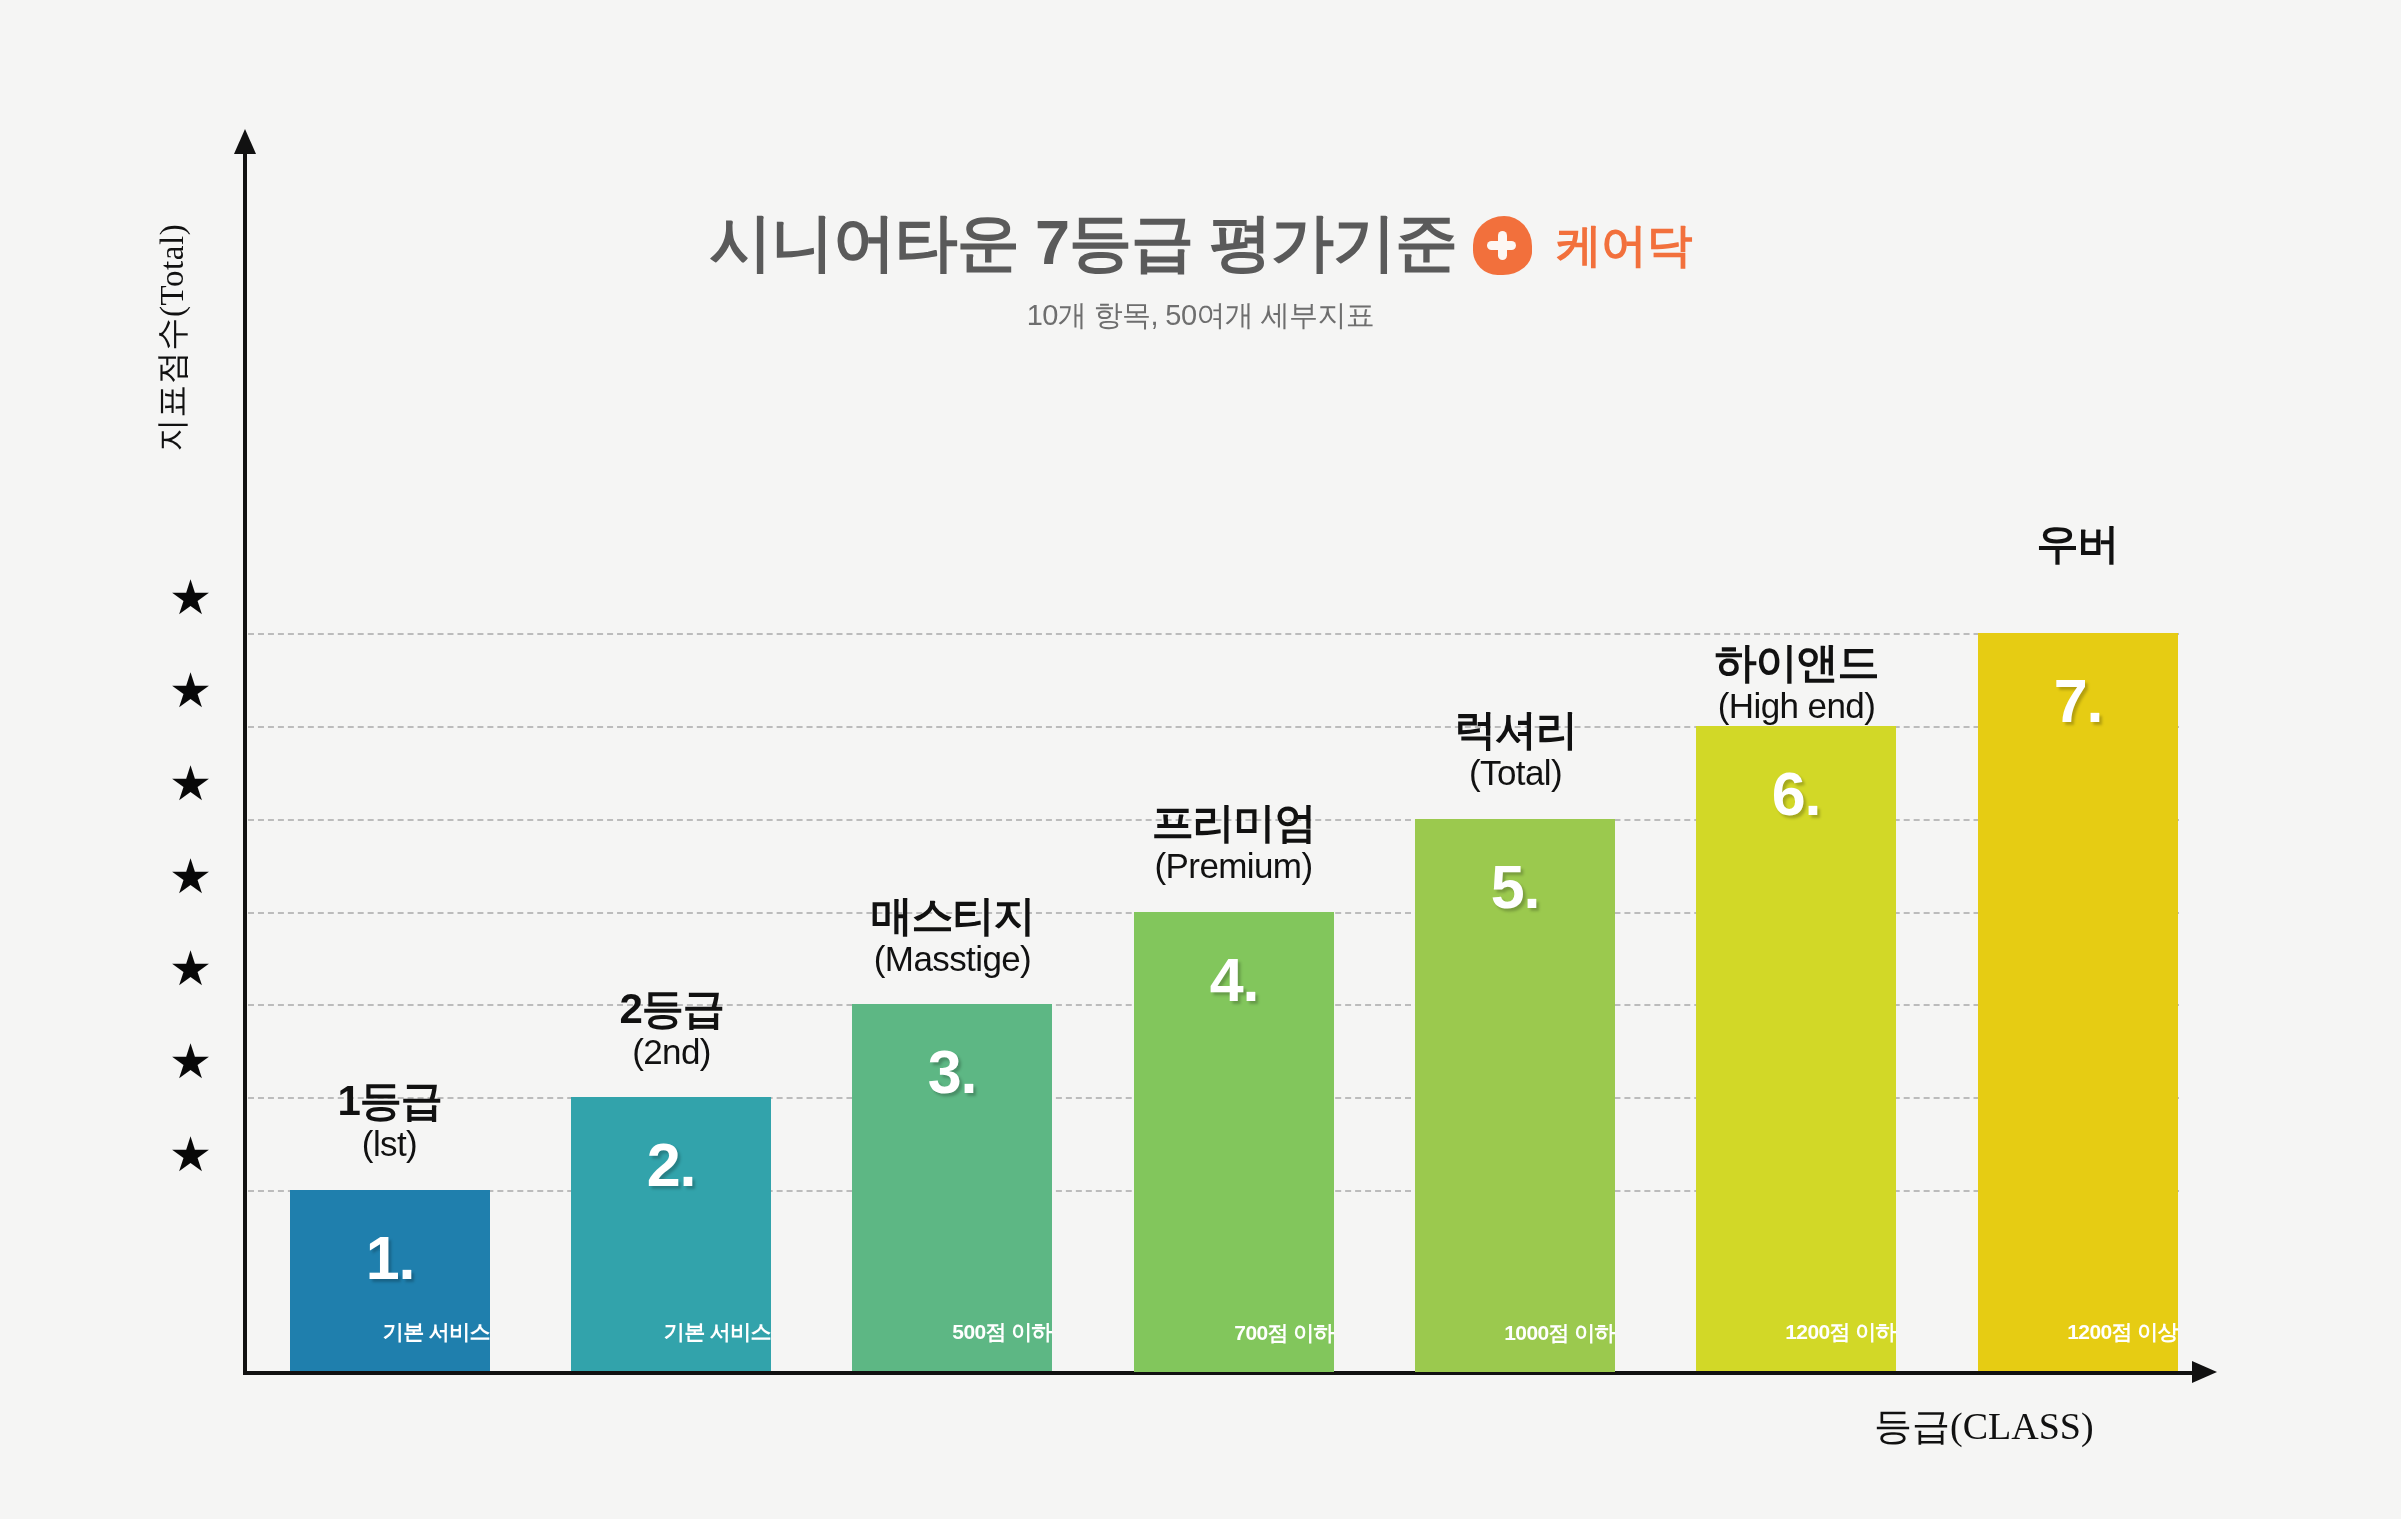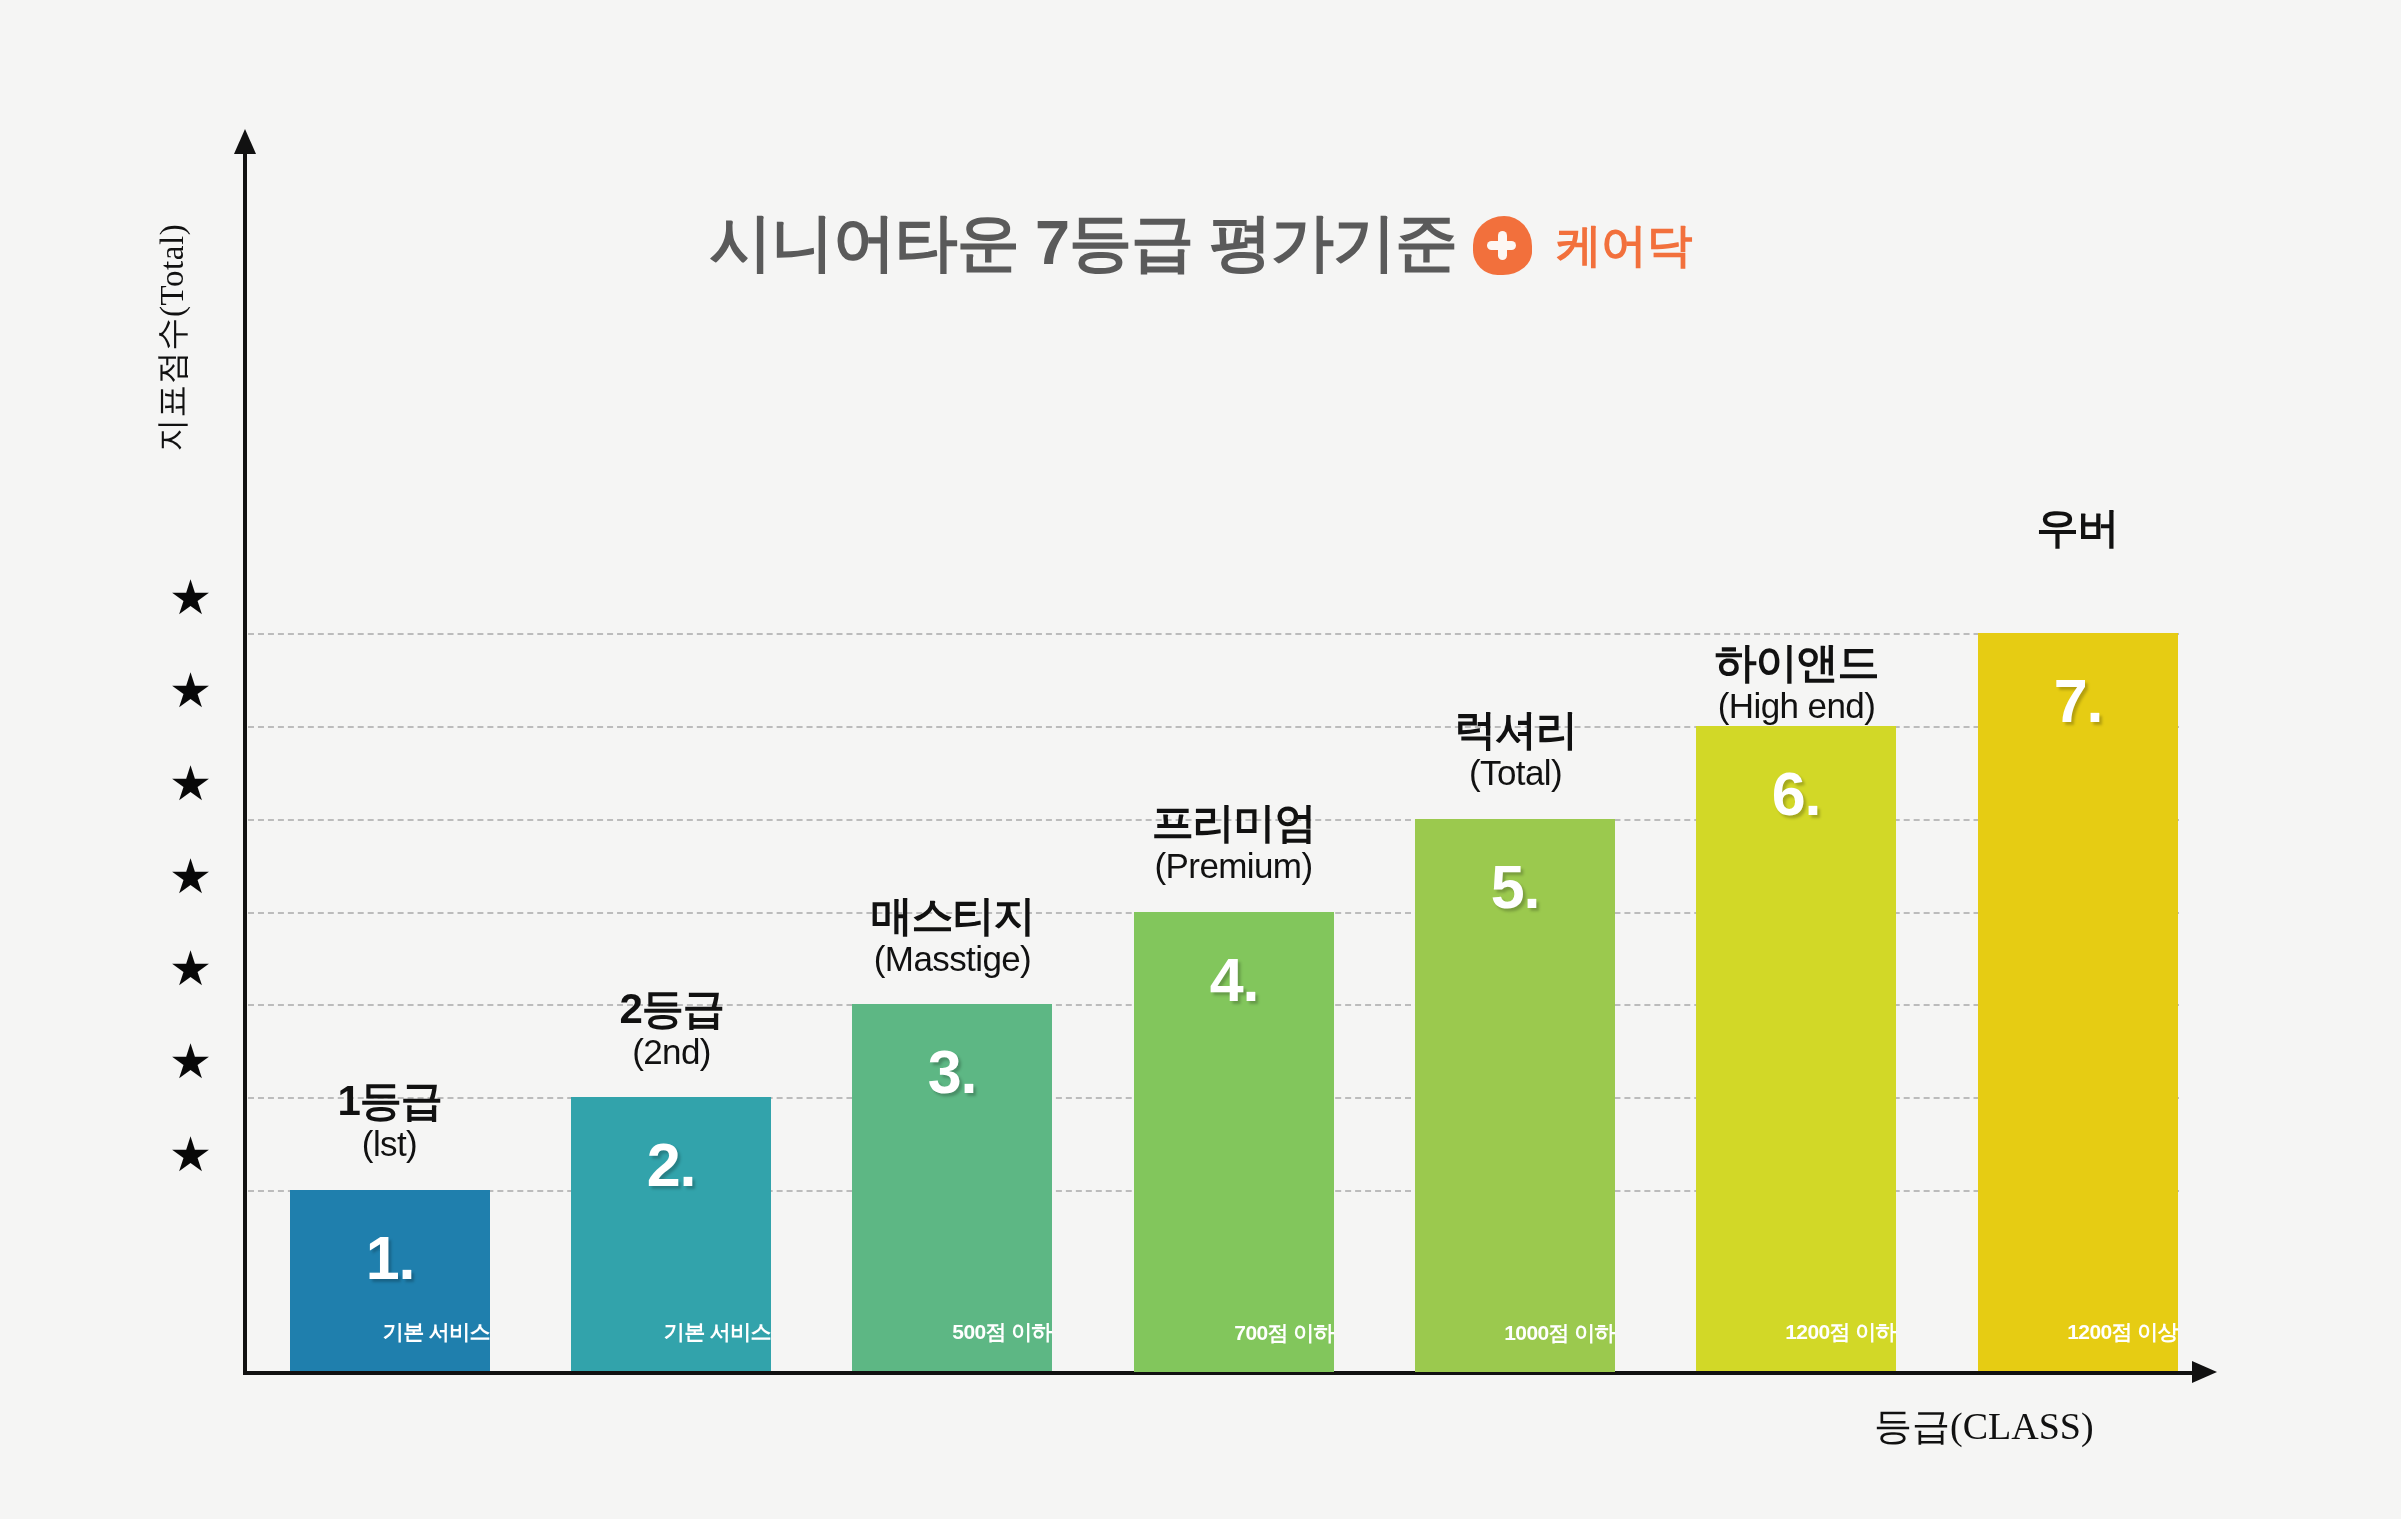--- a/index.html
+++ b/index.html
@@ -115,20 +115,21 @@
 <div class="stage">
 
   <div class="title-block">
     <div class="title-row">
       <div class="title-text">시니어타운 7등급 평가기준</div>
       <div class="logo">
         <div class="logo-mark"></div>
         <div class="logo-word">케어닥</div>
       </div>
     </div>
+    <div class="subtitle">10개 항목, 50여개 세부지표</div>
   </div>
 
   <div class="y-arrow"></div>
   <div class="y-axis"></div>
   <div class="x-axis"></div>
   <div class="x-arrow"></div>
   <div class="y-axis-label">지표점수(Total)</div>
   <div class="x-axis-label">등급(CLASS)</div>
 
   <div class="stars">
@@ -197,19 +198,19 @@
         <div class="cap-en">(Premium)</div>
       </div>
       <div class="bar-caption" style="left: 1331px; width: 369px; top: 706px;">
         <div class="cap-kr">럭셔리</div>
         <div class="cap-en">(Total)</div>
       </div>
       <div class="bar-caption" style="left: 1612px; width: 369px; top: 639px;">
         <div class="cap-kr">하이앤드</div>
         <div class="cap-en">(High end)</div>
       </div>
-      <div class="bar-caption" style="left: 1893px; width: 369px; top: 504px;">
+      <div class="bar-caption" style="left: 1893px; width: 369px; top: 520px;">
         <div class="cap-kr">우버</div>
       </div>
     </div>
 
 </div>
 
 
 </body></html>

